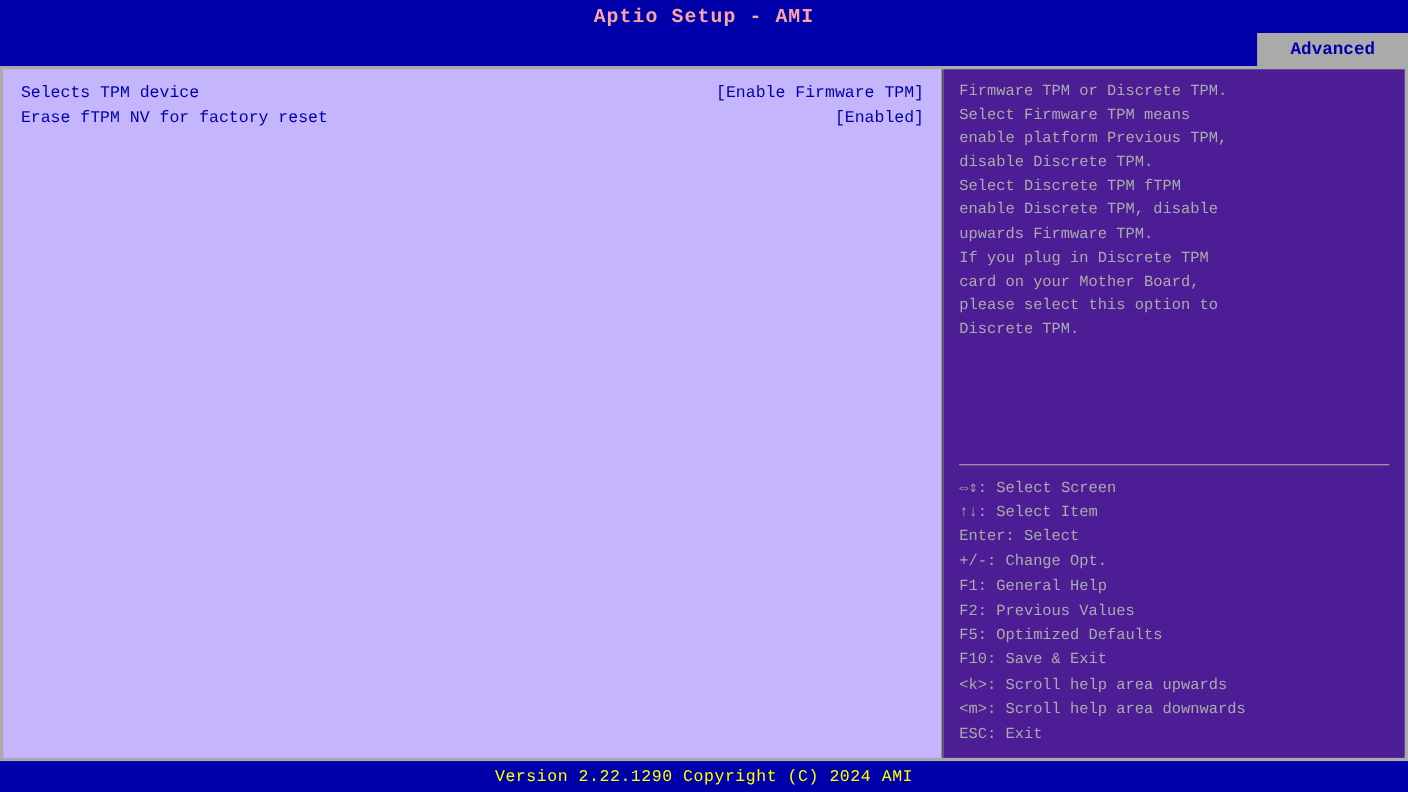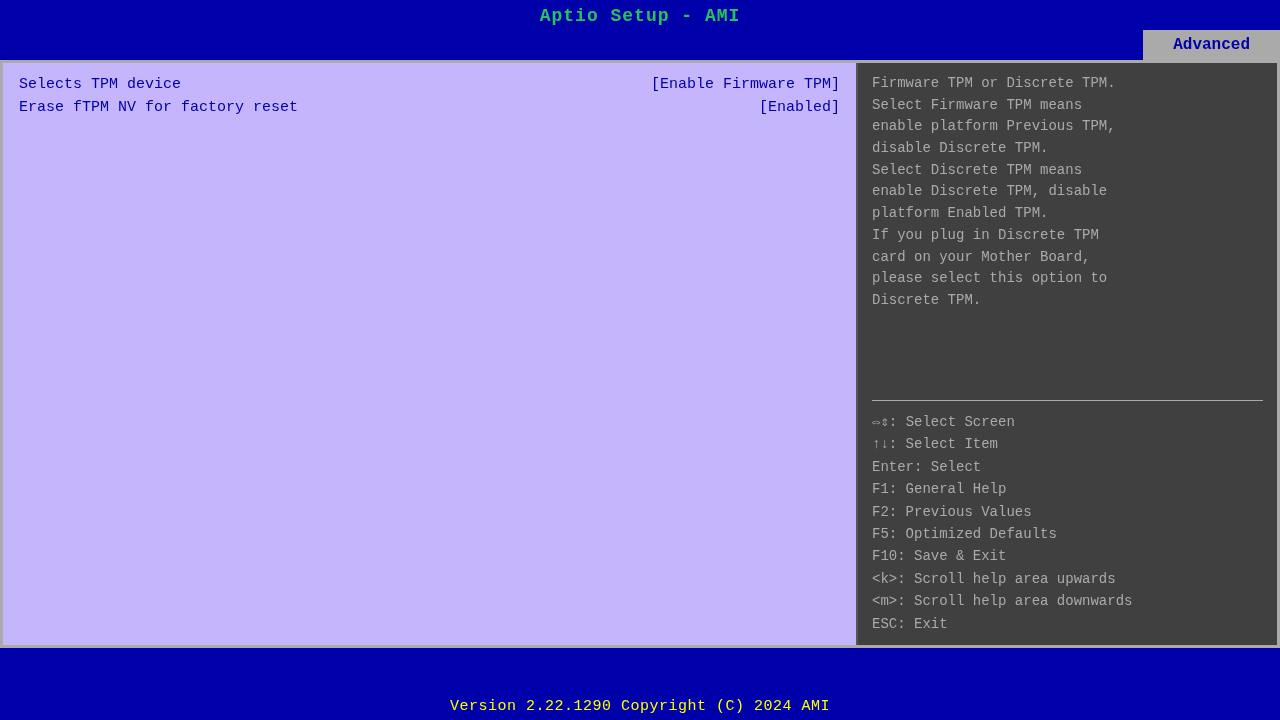--- a/index.html
+++ b/index.html
@@ -21,21 +21,21 @@
       height: 720px;
       display: flex;
       flex-direction: column;
     }
 
     
     #header {
       background-color: #0000AA;
       text-align: center;
       padding: 6px 0 4px 0;
-      color: #22c55e;
+      color: #fca5a5;
       font-size: 18px;
       font-weight: bold;
       letter-spacing: 1px;
     }
 
     
     #tab-row {
       background-color: #0000AA;
       display: flex;
       justify-content: flex-end;
@@ -88,21 +88,21 @@
     }
 
     .menu-value {
       color: #0000AA;
       font-weight: normal;
     }
 
     
     #right-panel {
       flex: 1;
-      background-color: #404040;
+      background-color: #4c1d95;
       padding: 10px 14px;
       display: flex;
       flex-direction: column;
     }
 
     #help-text {
       color: #AAAAAA;
       font-size: 14px;
       font-family: 'Courier New', Courier, monospace;
       line-height: 1.55;
@@ -124,21 +124,20 @@
 
     
     #footer {
       background-color: #0000AA;
       text-align: center;
       padding: 6px 0 5px 0;
       color: #FFFF00;
       font-size: 15px;
       font-family: 'Courier New', Courier, monospace;
       letter-spacing: 0.5px;
-      margin-top: 44px;
     }
   </style>
 </head>
 <body>
 
 <div id="app">
 
   <div id="header">
     <span>Aptio Setup - AMI</span>
   </div>
@@ -159,33 +158,34 @@
         <span class="menu-value">[Enabled]</span>
       </div>
     </div>
 
     <div id="right-panel">
       <div id="help-text">
           <div>Firmware TPM or Discrete TPM.</div>
           <div>Select Firmware TPM  means</div>
           <div>enable platform Previous TPM,</div>
           <div>disable Discrete TPM.</div>
-          <div>Select Discrete TPM  means</div>
+          <div>Select Discrete TPM  fTPM</div>
           <div>enable Discrete TPM, disable</div>
-          <div>platform Enabled TPM.</div>
+          <div>upwards Firmware TPM.</div>
           <div>If you plug in Discrete TPM</div>
           <div>card on your Mother Board,</div>
           <div>please select  this option to</div>
           <div>Discrete TPM.</div>
         </div>
       <hr id="help-divider">
       <div id="key-help">
           <div>⇔⇕: Select Screen</div>
           <div>↑↓: Select Item</div>
           <div>Enter: Select</div>
+          <div>+/-: Change Opt.</div>
           <div>F1:  General Help</div>
           <div>F2:  Previous Values</div>
           <div>F5:  Optimized Defaults</div>
           <div>F10: Save &amp; Exit</div>
           <div>&lt;k&gt;: Scroll help area upwards</div>
           <div>&lt;m&gt;: Scroll help area downwards</div>
           <div>ESC: Exit</div>
         </div>
     </div>
 

